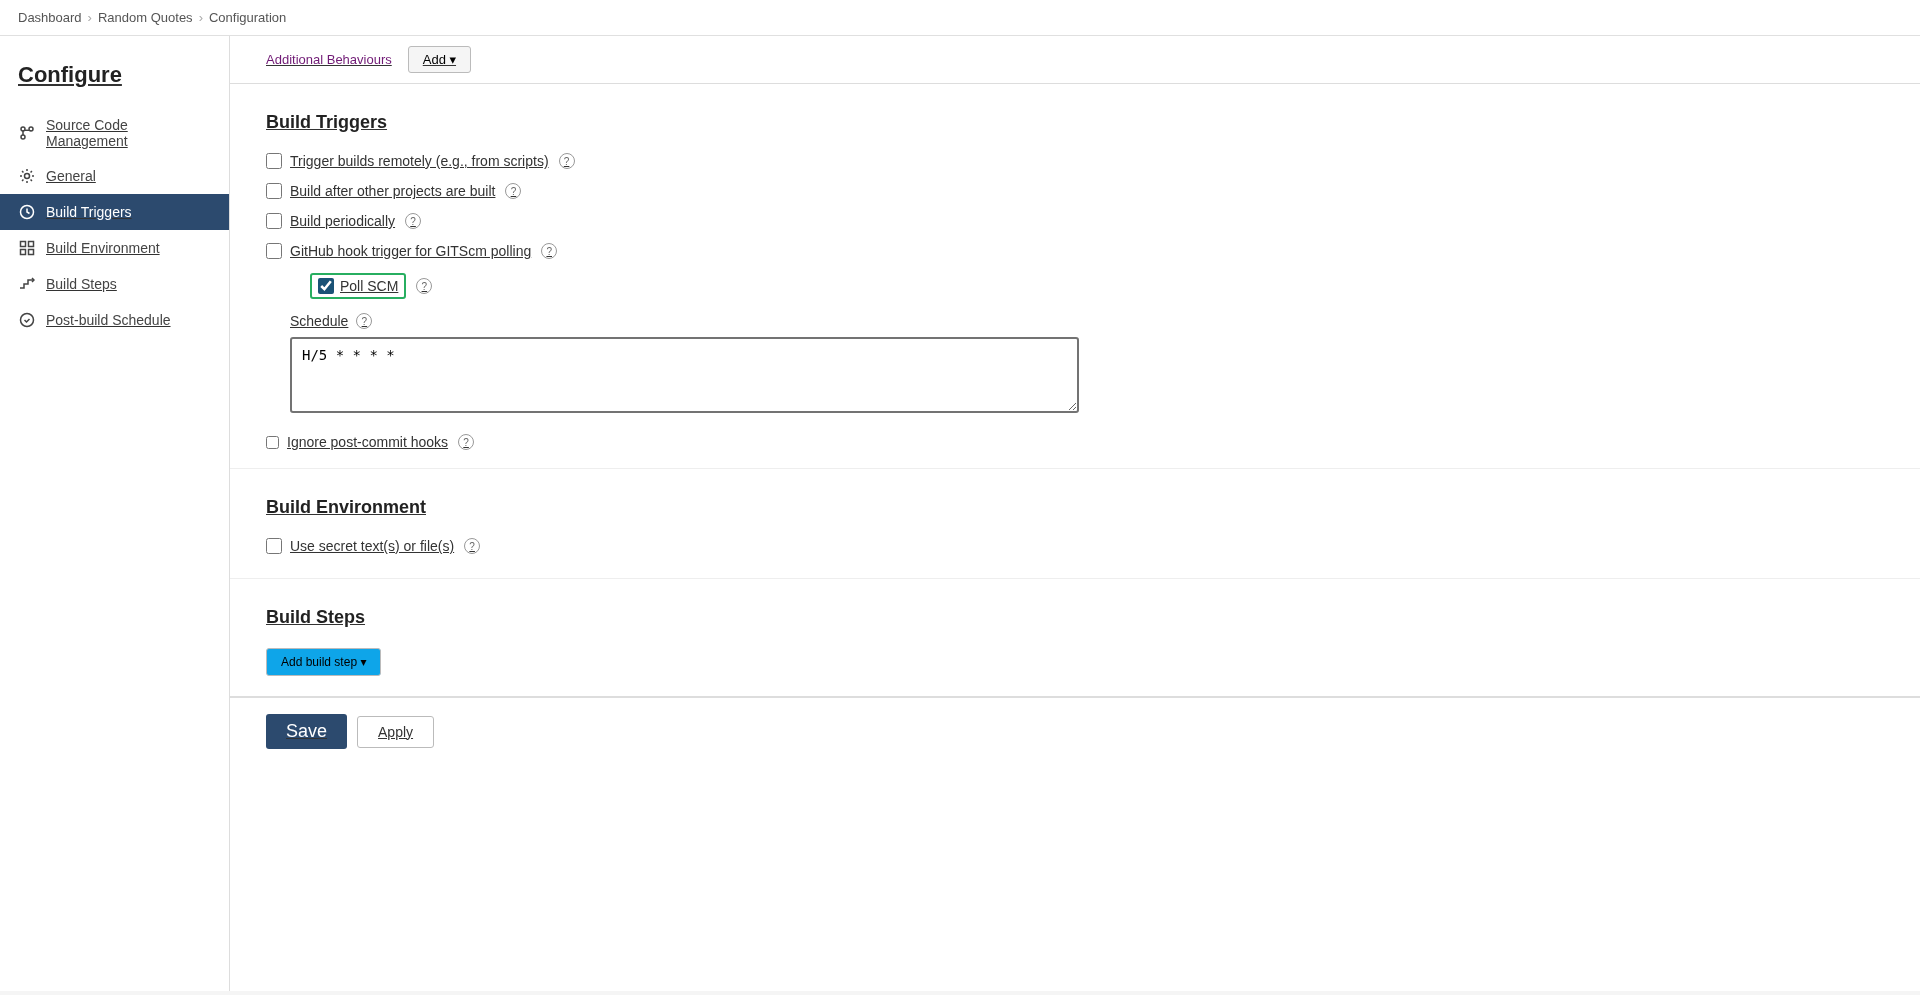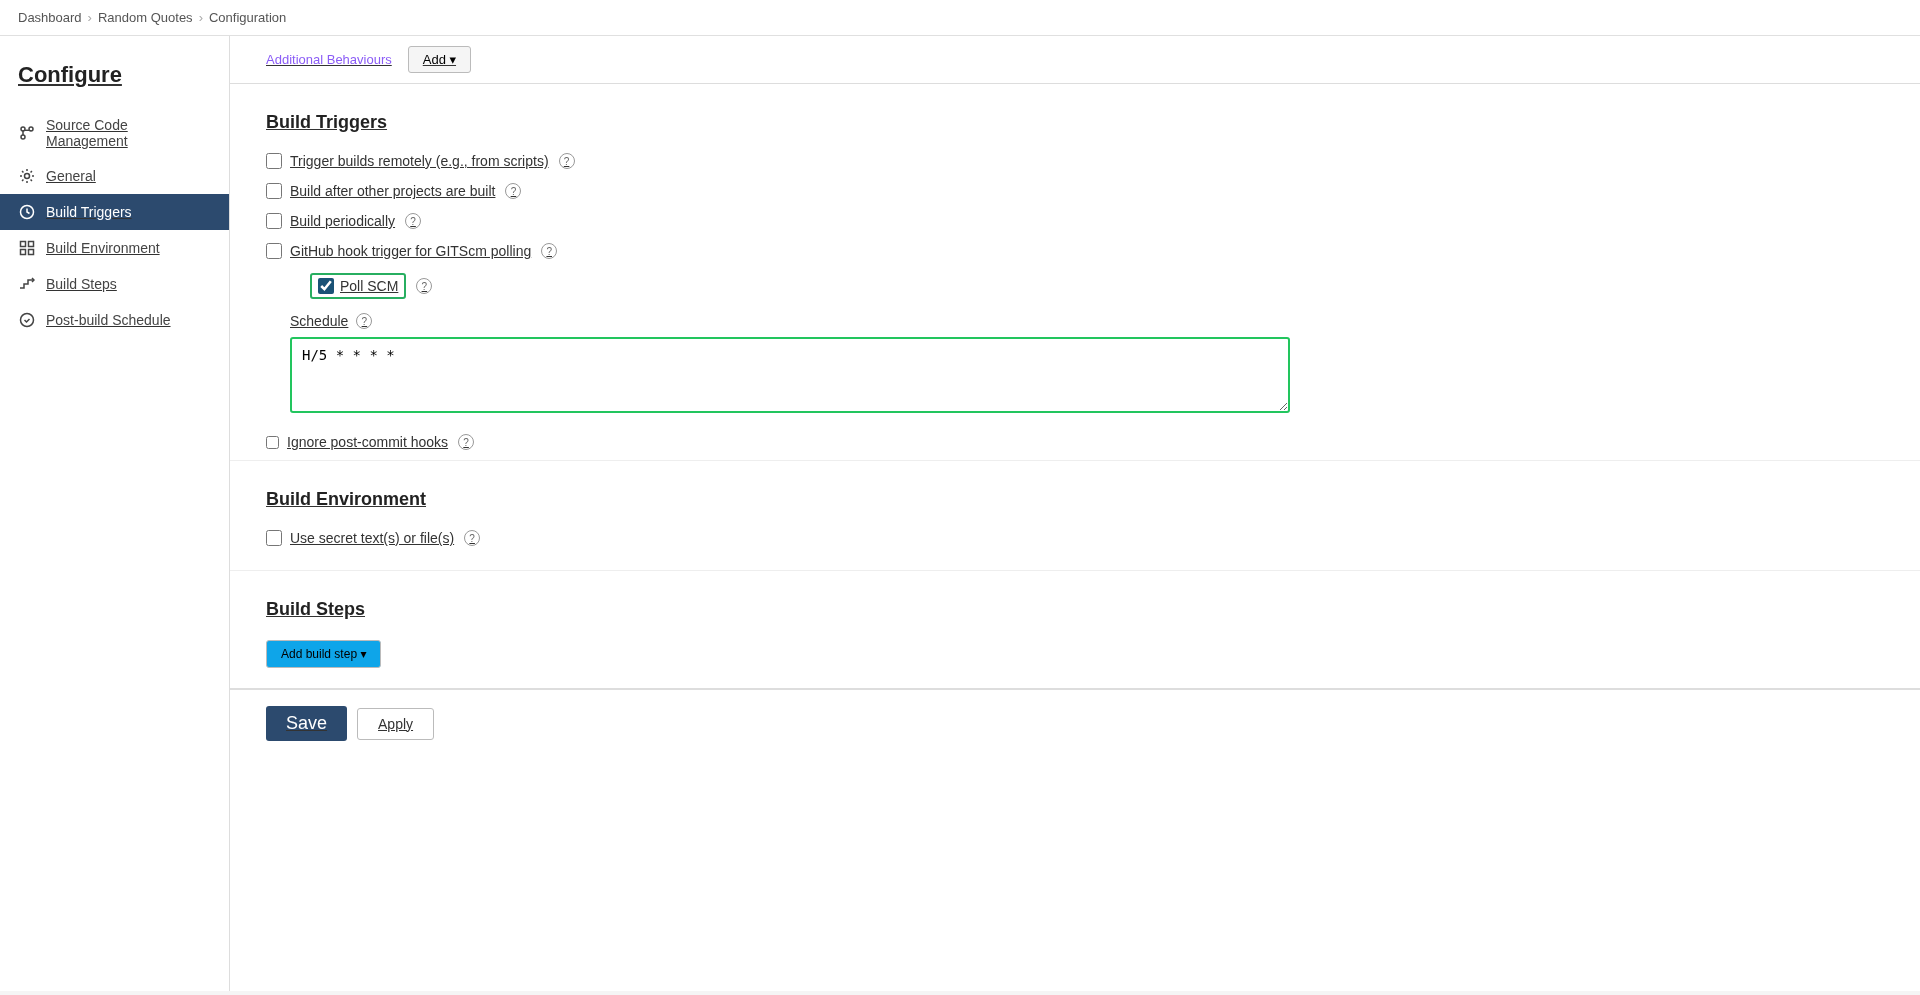--- a/index.html
+++ b/index.html
@@ -74,29 +74,29 @@
       display: inline-flex; align-items: flex-start; gap: 6px;
       padding: 3px 6px;
       border: 2px solid #27ae60; border-radius: 3px; margin-left: 44px;
     }
 
     .schedule-label {
       display: flex; align-items: flex-start; gap: 6px;
       font-size: 14px; color: #333; margin-bottom: 8px; margin-left: 24px;
     }
     .schedule-textarea {
-      width: 1000px; max-width: 100%; height: 76px;
-      border: 2px solid #22c55e; border-radius: 3px;
+      width: 789px; max-width: 100%; height: 76px;
+      border: 2px solid #737373; border-radius: 3px;
       padding: 8px 10px; font-size: 14px; font-family: monospace;
       resize: vertical; outline: none; margin-left: 24px;
     }
 
     .ignore-row {
       display: flex; align-items: center; gap: 8px;
-      margin-top: 18px; margin-bottom: 0; font-size: 14px;
+      margin-top: 18px; margin-bottom: 8px; font-size: 14px;
     }
 
     .build-steps-section { padding: 28px 36px 20px; }
     .add-step-btn {
       padding: 6px 14px; border: 1px solid #bbb; border-radius: 3px;
       background: #0ea5e9; cursor: pointer; font-size: 12px;
       display: inline-flex; align-items: center; gap: 5px;
     }
 
     .footer-bar {
@@ -193,21 +193,21 @@
           <path d="M5.5 8l2 2 3-3"></path>
         </svg>
       </span>
       <span>Post-build Schedule</span>
     </div>
   </nav>
 
   <div class="main-content">
 
     <div class="top-bar">
-      <div style="font-size:13px;color:#8b5cf6;margin-bottom:0;margin-right:16px;">Additional Behaviours</div>
+      <div style="font-size:13px;color:#701a75;margin-bottom:0;margin-right:16px;">Additional Behaviours</div>
       <button class="add-btn">Add ▾</button>
     </div>
 
     <div class="section">
       <div class="section-title">Build Triggers</div>
 
       
       <div class="checkbox-row">
         <input type="checkbox" id="trigger-remote" style="">
         <label for="trigger-remote">Trigger builds remotely (e.g., from scripts)</label>

